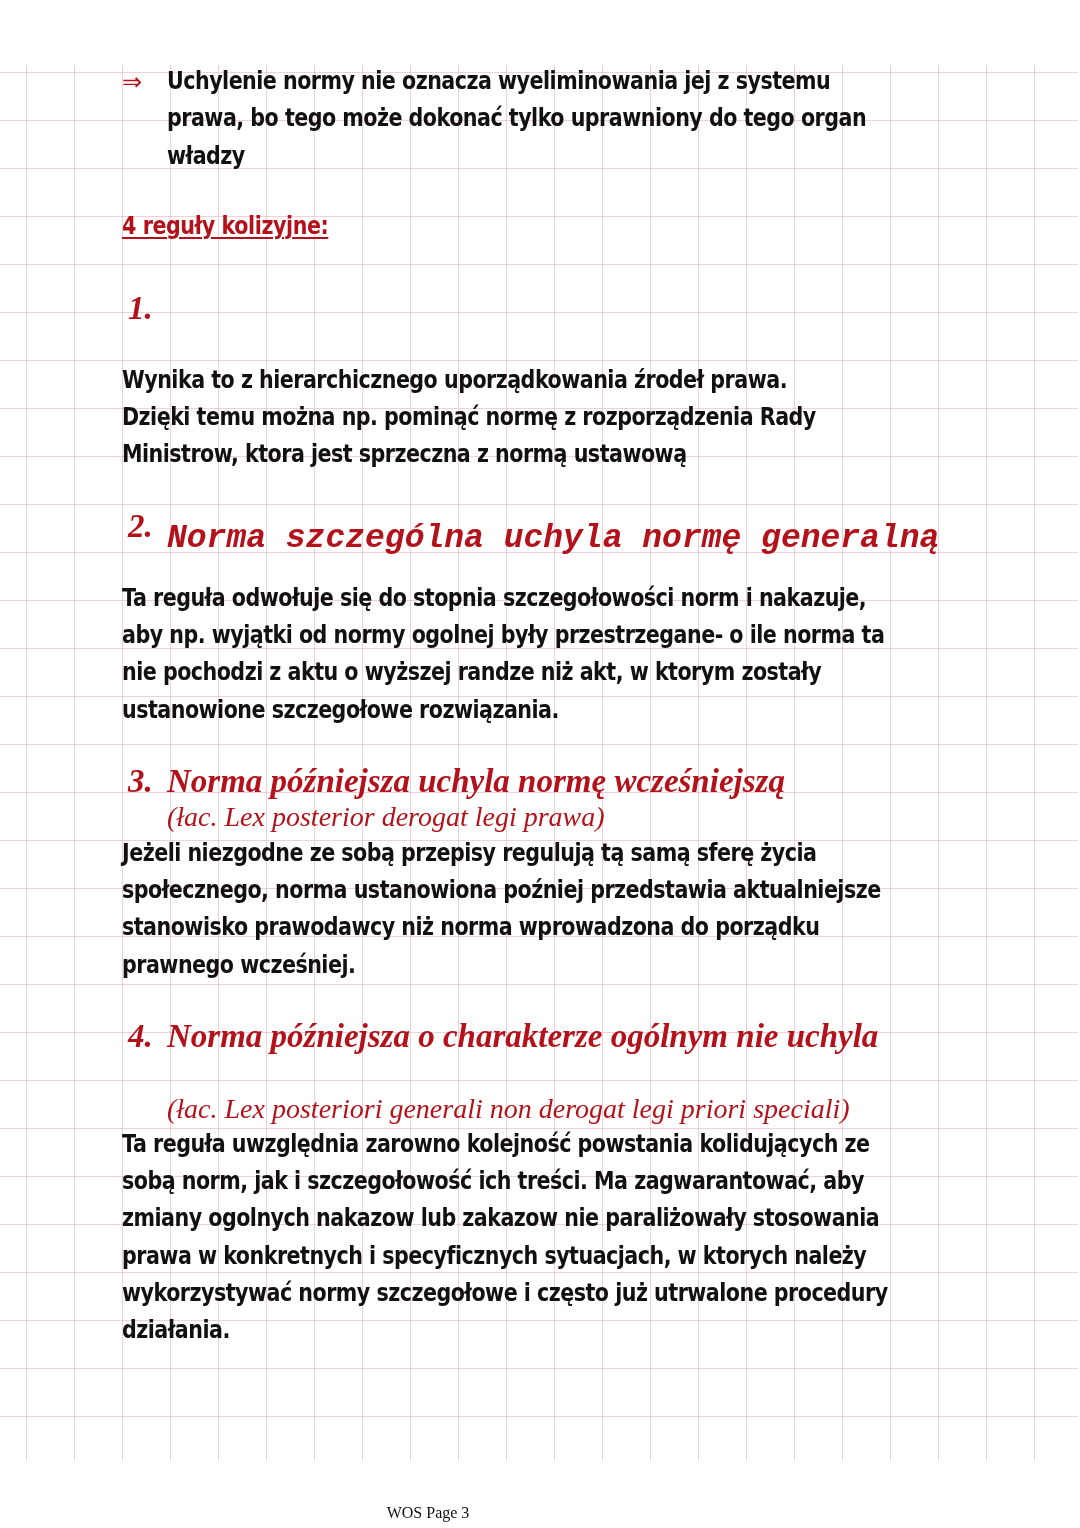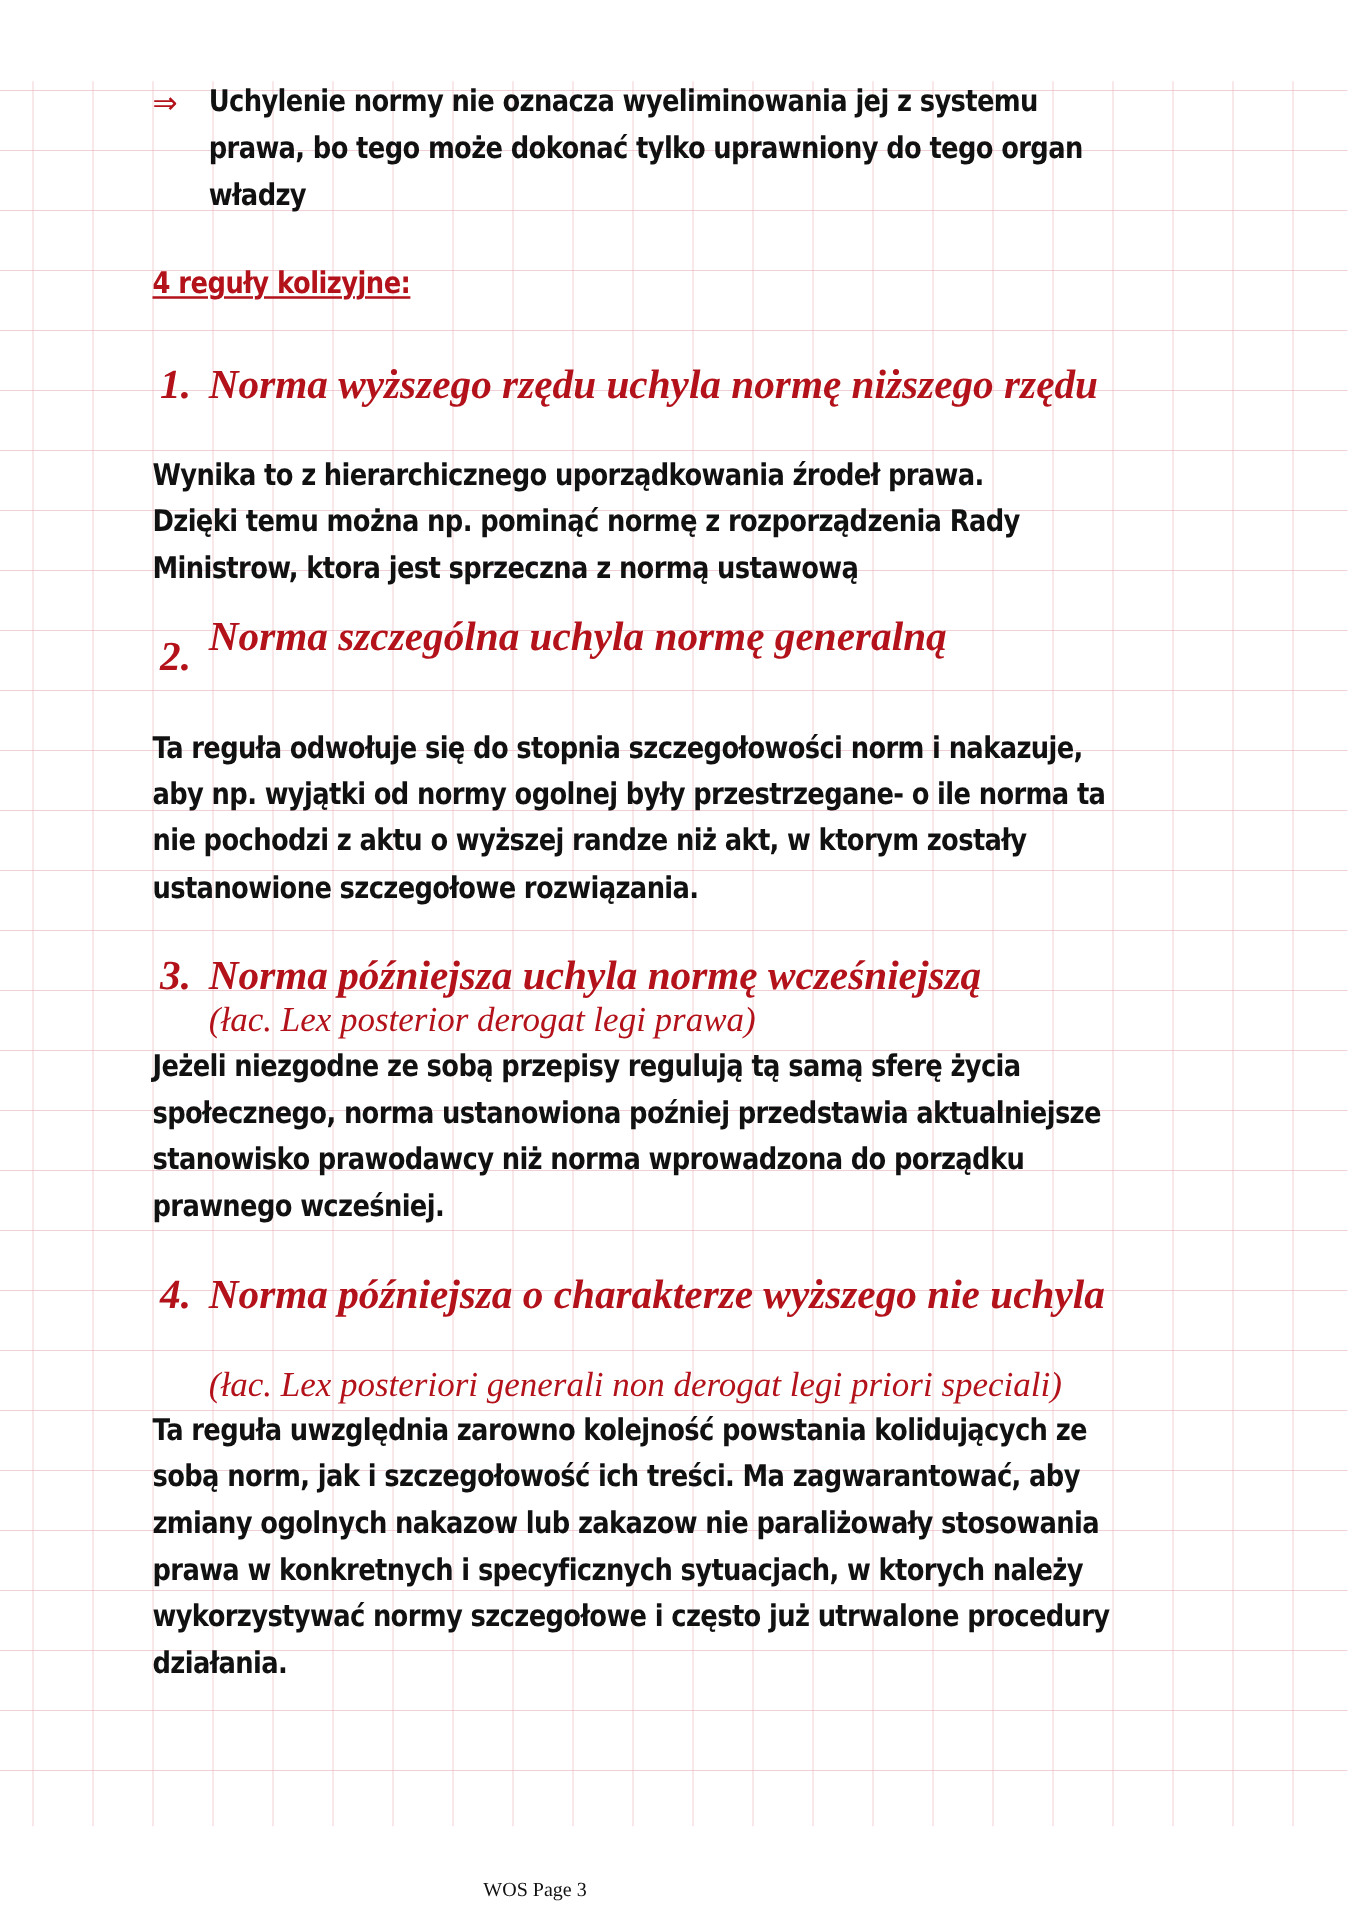--- a/index.html
+++ b/index.html
@@ -120,42 +120,41 @@
 <div class="content">
 
   <span class="arrow">⇒</span>
   <div class="line hand" style="left:167px; top:63px;">Uchylenie normy nie oznacza wyeliminowania jej z systemu</div>
   <div class="line hand" style="left:167px; top:100px;">prawa, bo tego może dokonać tylko uprawniony do tego organ</div>
   <div class="line hand" style="left:167px; top:138px;">władzy</div>
 
   <div class="section-heading">4 reguły kolizyjne:</div>
 
   <div class="rule-num" style="left:128px; top:290px;">1.</div>
-  <div class="rule-title" style="left:167px; top:290px;">Norma wyższego rzędu uchyla normę niższego rzędu</div>
   <div class="line hand" style="left:122px; top:362px;">Wynika to z hierarchicznego uporządkowania źrodeł prawa.</div>
   <div class="line hand" style="left:122px; top:399px;">Dzięki temu można np. pominąć normę z rozporządzenia Rady</div>
   <div class="line hand" style="left:122px; top:436px;">Ministrow, ktora jest sprzeczna z normą ustawową</div>
 
   <div class="rule-num" style="left:128px; top:508px;">2.</div>
-  <div class="rule-title" style="left:167px; top:492px;">Norma szczególna uchyla normę generalną</div>
+  <div class="rule-title" style="left:167px; top:520px;font-family:Liberation Mono, monospace;">Norma szczególna uchyla normę generalną</div>
   <div class="line hand" style="left:122px; top:580px;">Ta reguła odwołuje się do stopnia szczegołowości norm i nakazuje,</div>
   <div class="line hand" style="left:122px; top:617px;">aby np. wyjątki od normy ogolnej były przestrzegane- o ile norma ta</div>
   <div class="line hand" style="left:122px; top:654px;">nie pochodzi z aktu o wyższej randze niż akt, w ktorym zostały</div>
   <div class="line hand" style="left:122px; top:692px;">ustanowione szczegołowe rozwiązania.</div>
 
   <div class="rule-num" style="left:128px; top:763px;">3.</div>
   <div class="rule-title" style="left:167px; top:763px;">Norma późniejsza uchyla normę wcześniejszą</div>
   <div class="rule-latin" style="left:167px; top:801px;">(łac. Lex posterior derogat legi prawa)</div>
   <div class="line hand" style="left:122px; top:835px;">Jeżeli niezgodne ze sobą przepisy regulują tą samą sferę życia</div>
   <div class="line hand" style="left:122px; top:872px;">społecznego, norma ustanowiona poźniej przedstawia aktualniejsze</div>
   <div class="line hand" style="left:122px; top:909px;">stanowisko prawodawcy niż norma wprowadzona do porządku</div>
   <div class="line hand" style="left:122px; top:947px;">prawnego wcześniej.</div>
 
   <div class="rule-num" style="left:128px; top:1018px;">4.</div>
-  <div class="rule-title" style="left:167px; top:1018px;">Norma późniejsza o charakterze wyższego nie uchyla</div>
+  <div class="rule-title" style="left:167px; top:1018px;">Norma późniejsza o charakterze ogólnym nie uchyla</div>
   <div class="rule-latin" style="left:167px; top:1093px;text-align:center;">(łac. Lex posteriori generali non derogat legi priori speciali)</div>
   <div class="line hand" style="left:122px; top:1126px;">Ta reguła uwzględnia zarowno kolejność powstania kolidujących ze</div>
   <div class="line hand" style="left:122px; top:1163px;">sobą norm, jak i szczegołowość ich treści. Ma zagwarantować, aby</div>
   <div class="line hand" style="left:122px; top:1200px;">zmiany ogolnych nakazow lub zakazow nie paraliżowały stosowania</div>
   <div class="line hand" style="left:122px; top:1238px;">prawa w konkretnych i specyficznych sytuacjach, w ktorych należy</div>
   <div class="line hand" style="left:122px; top:1275px;">wykorzystywać normy szczegołowe i często już utrwalone procedury</div>
   <div class="line hand" style="left:122px; top:1312px;">działania.</div>
 
   <div class="footer">WOS Page 3</div>
 </div>

